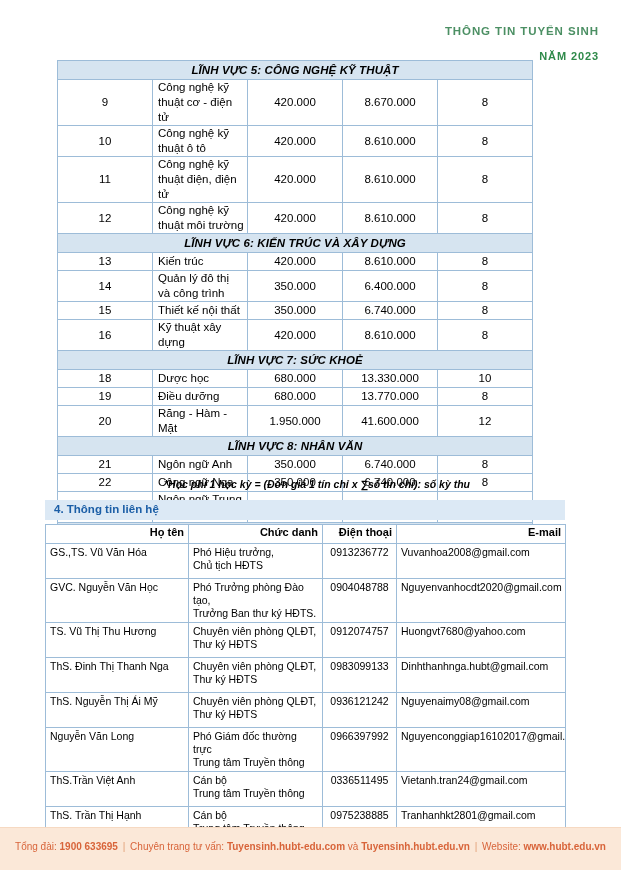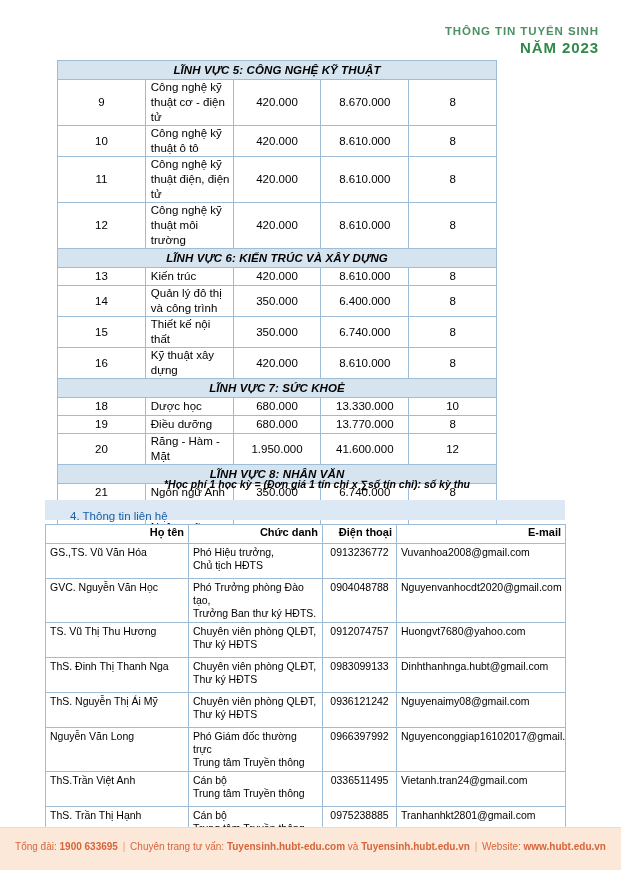--- a/index.html
+++ b/index.html
@@ -26,37 +26,37 @@
     text-align: right;
     line-height: 1.25;
   }
   .doc-header .line1 {
     font-size: 11.5px;
     font-weight: bold;
     letter-spacing: 0.9px;
     color: #4b8f63;
   }
   .doc-header .line2 {
-    font-size: 15px;
+    font-size: 11px;
     font-weight: bold;
     letter-spacing: 0.9px;
     color: #2f8a4a;
-    margin-top: 1px;
+    margin-top: 12px;
   }
 
   
   .fees-wrap {
     position: absolute;
     left: 57px;
     top: 60px;
     width: 510px;
   }
   table.fees {
     border-collapse: collapse;
-    width: 440px;
+    width: 476px;
     table-layout: fixed;
     font-size: 11.5px;
   }
   table.fees td {
     border: 1px solid #9dbcd8;
     padding: 0 3px;
     height: 17px;
     line-height: 15px;
     color: #000;
     background: #ffffff;
@@ -111,25 +111,24 @@
     position: absolute;
     left: 45px;
     top: 500px;
     width: 520px;
     height: 20px;
     background: #dce9f5;
   }
   .section-band .label {
     position: absolute;
     left: 9px;
-    top: 10px;
+    top: 3px;
     font-size: 11.5px;
-    font-weight: normal;
+    font-weight: bold;
     color: #1b5ea6;
-    margin-left: 16px;
   }
 
   
   .contact-wrap {
     position: absolute;
     left: 45px;
     top: 524px;
     width: 520px;
   }
   table.contact {

